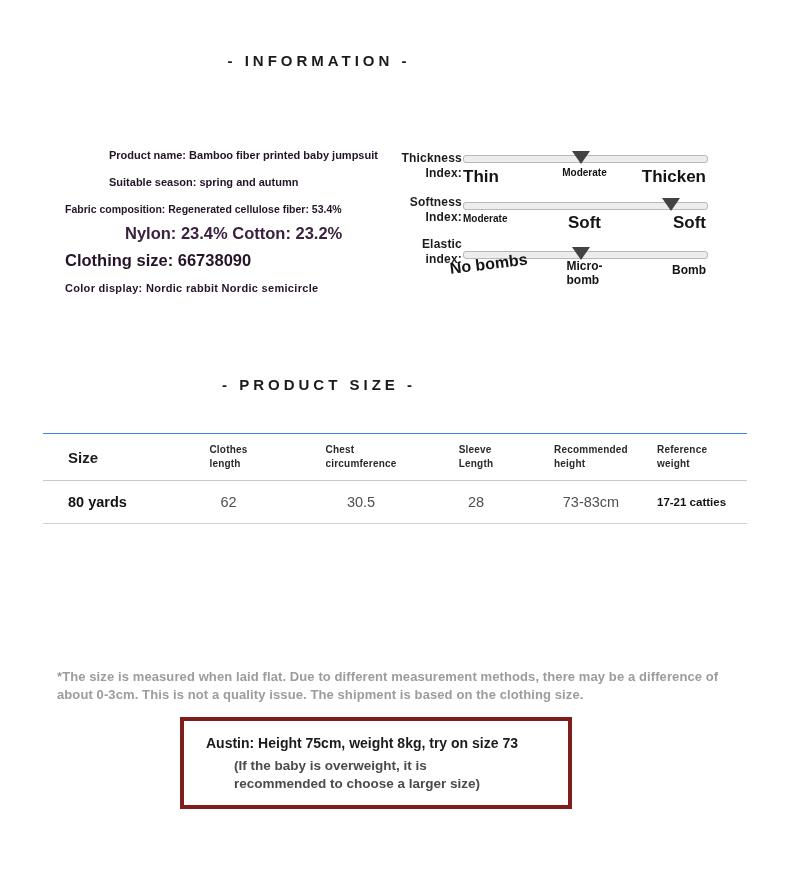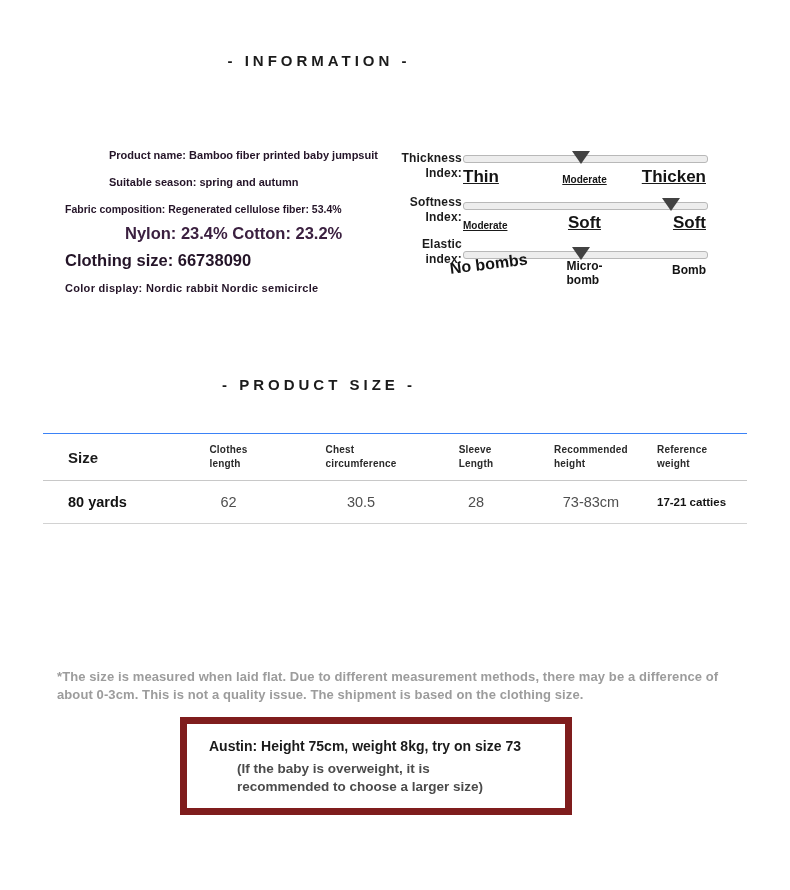--- a/index.html
+++ b/index.html
@@ -42,21 +42,21 @@
   }
   .idx-thumb{
     position:absolute;top:-5px;width:0;height:0;
     border-left:9px solid transparent;border-right:9px solid transparent;
     border-top:13px solid #424242;
   }
   .idx-marks{
     position:absolute;left:73px;width:243px;
     display:flex;justify-content:space-between;
   }
-  .ai-end{align-items:flex-end;text-decoration:underline;}
+  .ai-end{align-items:flex-start;}
   .ai-start{align-items:flex-start;}
   .mk{flex:1;}
   .mk-c{text-align:center;}
   .mk-r{text-align:right;}
   .mk-lg{font-size:17px;font-weight:bold;color:#141414;}
   .mk-sm{font-size:10px;font-weight:bold;padding-bottom:2px;color:#141414;}
   .mk-md{font-size:12px;font-weight:bold;color:#141414;}
   .tilt{display:inline-block;transform:rotate(-7deg);transform-origin:left bottom;margin-left:-12px;font-size:16px;}
   .two-line{display:inline-block;text-align:left;white-space:pre-line;line-height:1.2;}
   .pt4{padding-top:4px;}
@@ -82,21 +82,21 @@
   
   #size-footnote{
     position:absolute;left:57px;top:668px;width:695px;
     font-size:13px;font-weight:bold;color:#9c9c9c;line-height:1.35;
     letter-spacing:.1px;
   }
 
   
   #fit-tip-box{
     position:absolute;left:180px;top:717px;width:392px;
-    border:7px solid #7f1d1d;box-sizing:border-box;
+    border:4px solid #7f1d1d;box-sizing:border-box;
     padding:14px 10px 13px 22px;background:#ffffff;
   }
   .tip-main{font-size:14px;font-weight:bold;color:#1b1b1b;}
   .tip-note{
     font-size:13.5px;font-weight:bold;color:#4b4b4b;
     margin:6px 0 0 28px;white-space:pre-line;line-height:1.3;
   }
 </style>
 </head>
 <body>

